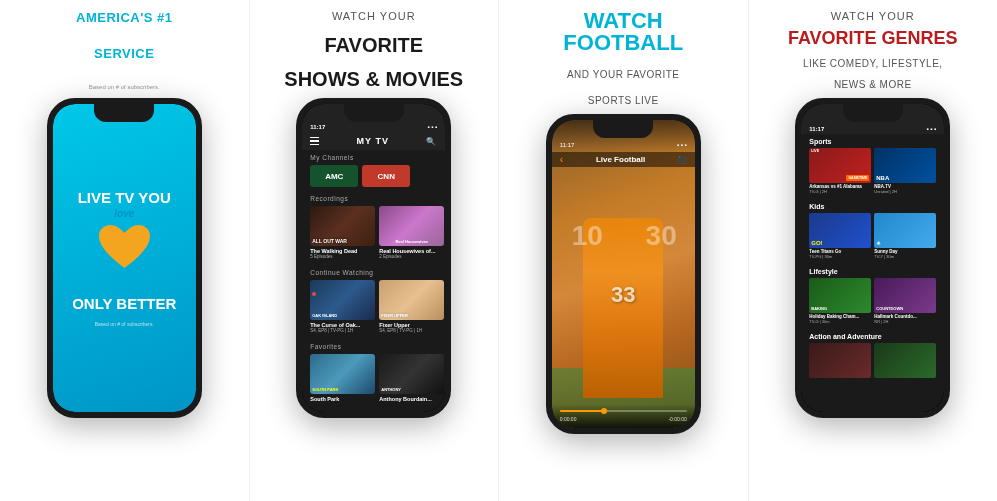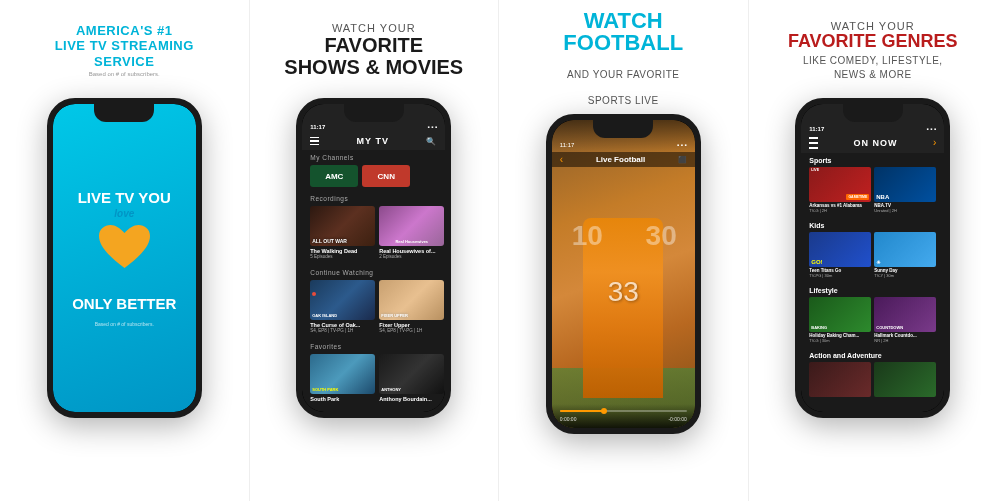--- a/index.html
+++ b/index.html
@@ -22,21 +22,21 @@
       overflow: hidden;
     }
 
     .panel-header {
       text-align: center;
       padding: 10px 15px 8px;
       min-height: 98px;
       display: flex;
       flex-direction: column;
       align-items: center;
-      justify-content: center;
+      justify-content: space-between;
     }
 
     
     .panel-1 { background: #fff; }
     .panel-1 .panel-header .line1 {
       font-size: 13px;
       font-weight: 900;
       color: #00b4d8;
       letter-spacing: 0.5px;
       line-height: 1.2;
@@ -542,21 +542,20 @@
     .sunnyday-thumb { background: linear-gradient(135deg, #2288cc 0%, #44aaee 100%); }
     .holidaybaking-thumb { background: linear-gradient(135deg, #1a5a1a 0%, #2d8a2d 100%); }
     .hallmark-thumb { background: linear-gradient(135deg, #4a1a5a 0%, #7a3a8a 100%); }
   </style>
 </head>
 <body>
 
 <div class="panel panel-1">
   <div class="panel-header">
     <div class="line1">AMERICA'S #1</div>
-    <div class="line1">LIVE TV STREAMING</div>
     <div class="line1">SERVICE</div>
     <div style="font-size:6px;color:#999;margin-top:2px;">Based on # of subscribers.</div>
   </div>
   <div class="phone-wrapper">
     <div class="phone">
       <div class="phone-screen phone-screen-1">
         <div class="phone-live-tv">
           <span>LIVE TV YOU</span>
         </div>
 
@@ -688,21 +687,21 @@
   </div>
   <div class="phone-wrapper">
     <div class="phone">
       <div class="phone-screen phone-screen-3">
         <div class="football-bg">
 
           <div class="football-field-lines"></div>
 
           <div class="player-silhouette"></div>
 
-          <div style="position:absolute;bottom:120px;left:50%;transform:translateX(-50%);font-size:28px;font-weight:400;color:#fff;opacity:0.7;text-shadow:1px 1px 3px rgba(0,0,0,0.5);z-index:6;margin-top:44px;">33</div>
+          <div style="position:absolute;bottom:120px;left:50%;transform:translateX(-50%);font-size:22px;font-weight:700;color:#fff;opacity:0.7;text-shadow:1px 1px 3px rgba(0,0,0,0.5);z-index:6;margin-top:44px;">33</div>
 
           <div style="position:absolute;top:100px;left:20px;font-size:28px;font-weight:900;color:rgba(255,255,255,0.4);z-index:3;">10</div>
 
           <div style="position:absolute;top:100px;right:18px;font-size:28px;font-weight:900;color:rgba(255,255,255,0.4);z-index:3;">30</div>
         </div>
 
         <div class="football-status-bar">
           <span>11:17</span>
           <span>▪ ▪ ▪</span>
         </div>
@@ -737,29 +736,20 @@
   </div>
   <div class="phone-wrapper">
     <div class="phone">
       <div class="phone-screen phone-screen-4">
 
         <div class="on-now-status">
           <span>11:17</span>
           <span>▪ ▪ ▪</span>
         </div>
 
-        <div class="on-now-header">
-          <div class="hamburger">
-            <span style="width:9px;height:1.5px;background:#fff;display:block;margin-bottom:1.5px;"></span>
-            <span style="width:9px;height:1.5px;background:#fff;display:block;margin-bottom:1.5px;"></span>
-            <span style="width:9px;height:1.5px;background:#fff;display:block;"></span>
-          </div>
-          <span class="on-now-title" style="flex:1;text-align:center;">ON NOW</span>
-          <span class="on-now-arrow">›</span>
-        </div>
 
         <div class="on-now-section">
           <div class="on-now-section-label">Sports</div>
           <div class="on-now-row">
             <div class="on-now-tile">
               <div class="on-now-thumb arkansas-thumb">
                 <div style="position:absolute;top:1px;left:2px;font-size:3.5px;color:#fff;font-weight:700;">LIVE</div>
                 <div class="gametime-badge">GAMETIME</div>
               </div>
               <div class="on-now-info">

